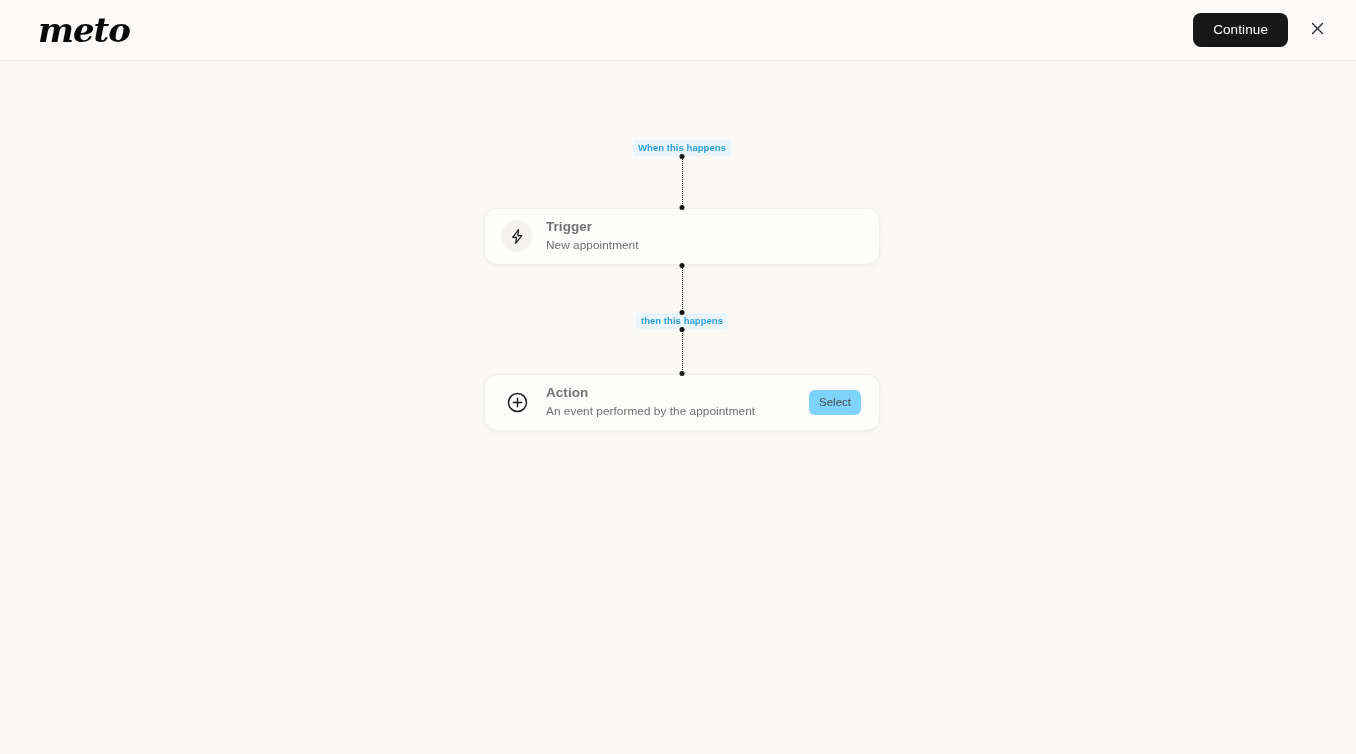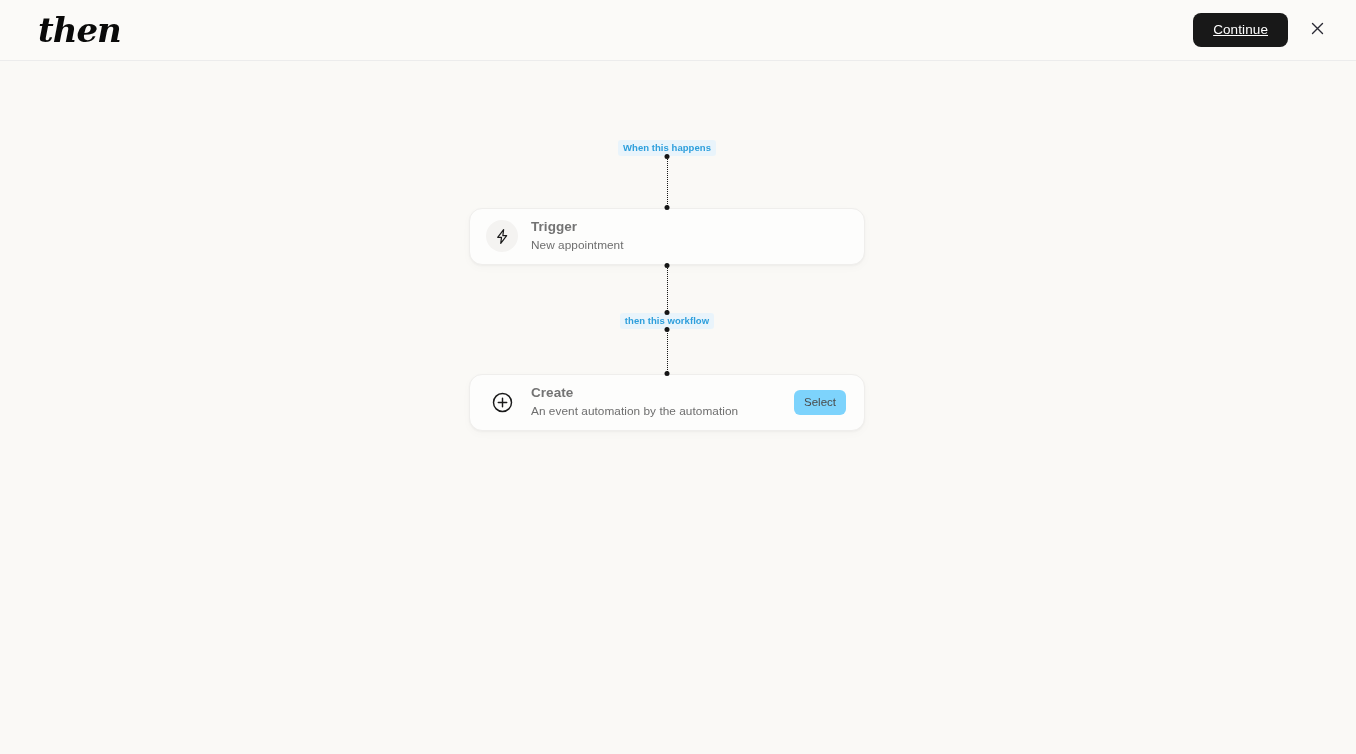--- a/index.html
+++ b/index.html
@@ -64,21 +64,20 @@
     color: #ffffff;
     border: none;
     border-radius: 8px;
     font-family: "Liberation Sans", sans-serif;
     font-size: 13.5px;
     font-weight: 400;
     letter-spacing: 0.1px;
     padding: 9px 20px;
     cursor: pointer;
     line-height: 1.2;
-    text-decoration: underline;
   }
 
   .close-btn {
     width: 30px;
     height: 30px;
     display: flex;
     align-items: center;
     justify-content: center;
     background: transparent;
     border: none;
@@ -88,21 +87,21 @@
 
   
   .canvas {
     position: relative;
     height: 693px;
     width: 100%;
   }
 
   .flow {
     position: absolute;
-    left: 469px;
+    left: 484px;
     top: 79px;
     width: 396px;
     display: flex;
     flex-direction: column;
     align-items: center;
   }
 
   
   .stage-label {
     background: #e9f4fb;
@@ -214,21 +213,21 @@
     padding: 5px 10px;
     cursor: pointer;
     line-height: 1.3;
   }
 </style>
 </head>
 <body>
 
 <div class="header">
 
-  <div class="logo">then</div>
+  <div class="logo">meto</div>
 
 
   <div class="header-actions">
     <button class="continue-btn">Continue</button>
 
     <button class="close-btn">
       <span>
         <svg width="17" height="17" viewBox="0 0 17 17" fill="none" xmlns="http://www.w3.org/2000/svg" aria-hidden="true">
           <path d="M3.5 3.5 L13.5 13.5 M13.5 3.5 L3.5 13.5" stroke="currentColor" stroke-width="1.4" stroke-linecap="round"></path>
         </svg>
@@ -260,38 +259,38 @@
       </span>
       <span class="node-action"></span>
     </div>
 
     <div class="connector conn-b">
       <span class="dot top"></span>
       <span class="line"></span>
       <span class="dot bottom"></span>
     </div>
 
-    <div class="stage-label">then this workflow</div>
+    <div class="stage-label">then this happens</div>
 
     <div class="connector conn-c">
       <span class="dot top"></span>
       <span class="line"></span>
       <span class="dot bottom"></span>
     </div>
 
     <div class="node-card action">
       <span class="node-icon plain">
         <svg width="23" height="23" viewBox="0 0 24 24" fill="none" xmlns="http://www.w3.org/2000/svg" aria-hidden="true">
           <circle cx="12" cy="12" r="9.4" stroke="currentColor" stroke-width="1.5"></circle>
           <path d="M12 7.6 V16.4 M7.6 12 H16.4" stroke="currentColor" stroke-width="1.5" stroke-linecap="round"></path>
         </svg>
       </span>
       <span class="node-text">
-        <span class="node-title">Create</span>
-        <span class="node-sub">An event automation by the automation</span>
+        <span class="node-title">Action</span>
+        <span class="node-sub">An event performed by the appointment</span>
       </span>
       <span class="node-action">
         <button class="select-btn">Select</button>
       </span>
     </div>
 
   </div>
 </div>
 
 </body></html>

